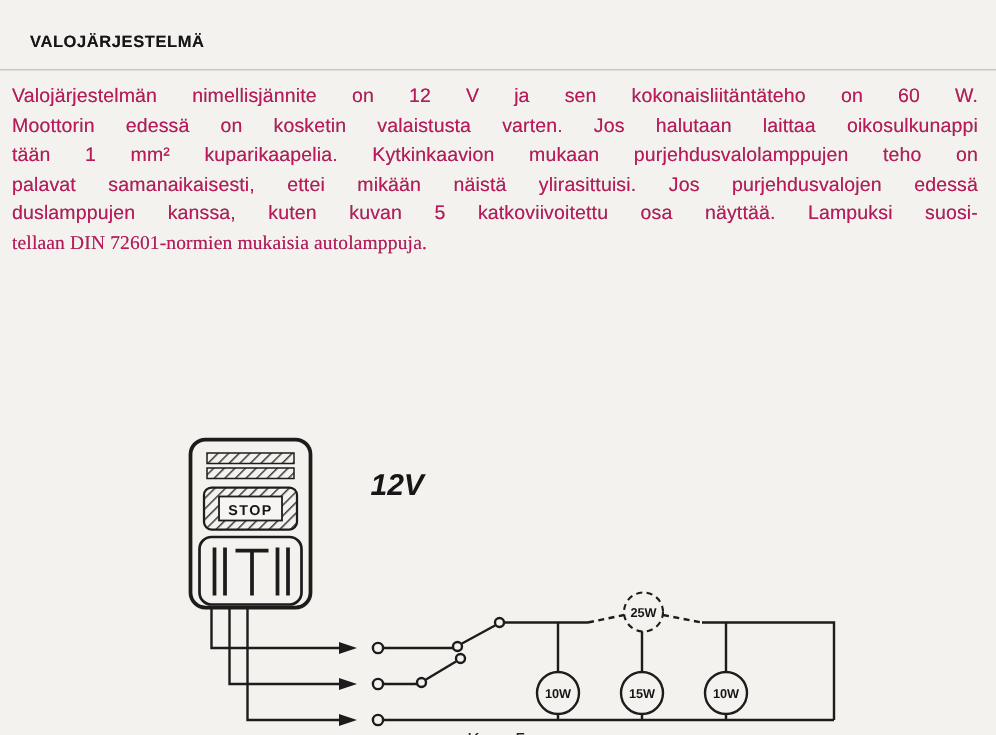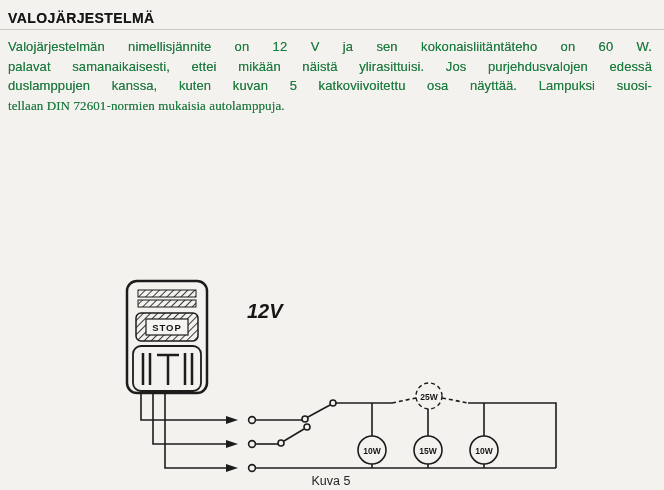--- a/index.html
+++ b/index.html
@@ -11,23 +11,23 @@
     background: #f3f2ee;
     font-family: "Liberation Sans", sans-serif;
   }
   .page {
     position: relative;
     width: 664px;
     height: 490px;
     color: #222;
   }
   .section-title {
-    margin: 0;
+    margin: 12px;
     padding: 10px 8px 0 8px;
-    font-size: 14px;
+    font-size: 11px;
     font-weight: 700;
     letter-spacing: 0.4px;
     color: #161616;
     text-shadow: 0 0 0.4px rgba(0,0,0,0.55);
   }
   .heading-rule {
     margin-top: 3px;
     border: 0;
     border-bottom: 1px solid #c9c8c2;
     width: 100%;
@@ -36,21 +36,21 @@
   .body-paragraph {
     margin: 7px 12px 0 8px;
   }
   .jline {
     font-size: 13px;
     line-height: 19.5px;
     letter-spacing: 0.1px;
     text-align: justify;
     text-align-last: justify;
     white-space: normal;
-    color: #15803d;
+    color: #be185d;
     text-shadow: 0 0 0.4px rgba(0,0,0,0.45);
   }
   .jline.last {
     text-align-last: left;
     font-family: Liberation Serif, serif;
   }
   .figure-layer {
     position: absolute;
     top: 258px;
     left: 0;
@@ -64,20 +64,22 @@
 </head>
 <body>
 
 <div class="page">
 
   <h1 class="section-title">VALOJÄRJESTELMÄ</h1>
   <div class="heading-rule"></div>
 
   <div class="body-paragraph">
     <div class="jline">Valojärjestelmän nimellisjännite on 12 V ja sen kokonaisliitäntäteho on 60 W.</div>
+    <div class="jline">Moottorin edessä on kosketin valaistusta varten. Jos halutaan laittaa oikosulkunappi</div>
+    <div class="jline">tään 1 mm² kuparikaapelia. Kytkinkaavion mukaan purjehdusvalolamppujen teho on</div>
     <div class="jline">palavat samanaikaisesti, ettei mikään näistä ylirasittuisi. Jos purjehdusvalojen edessä</div>
     <div class="jline">duslamppujen kanssa, kuten kuvan 5 katkoviivoitettu osa näyttää. Lampuksi suosi-</div>
     <div class="jline last">tellaan DIN 72601-normien mukaisia autolamppuja.</div>
   </div>
 
   <svg class="figure-layer" viewBox="0 0 664 232" width="664" height="232" xmlns="http://www.w3.org/2000/svg">
 
     <defs>
       <pattern id="hatch" width="5" height="5" patternUnits="userSpaceOnUse" patternTransform="rotate(45)">
         <rect width="5" height="5" fill="#f3f2ee"></rect>

